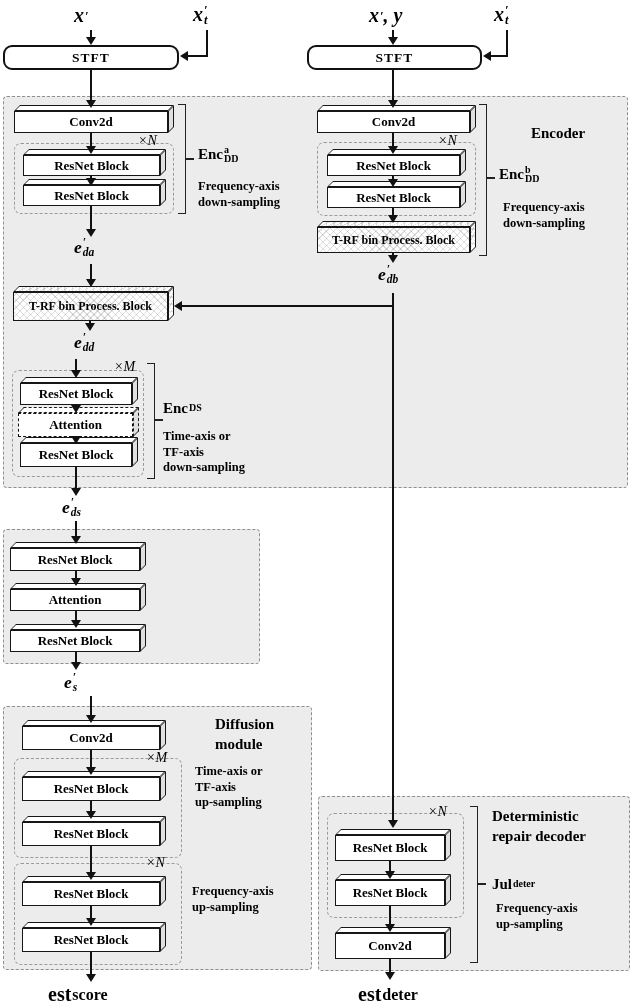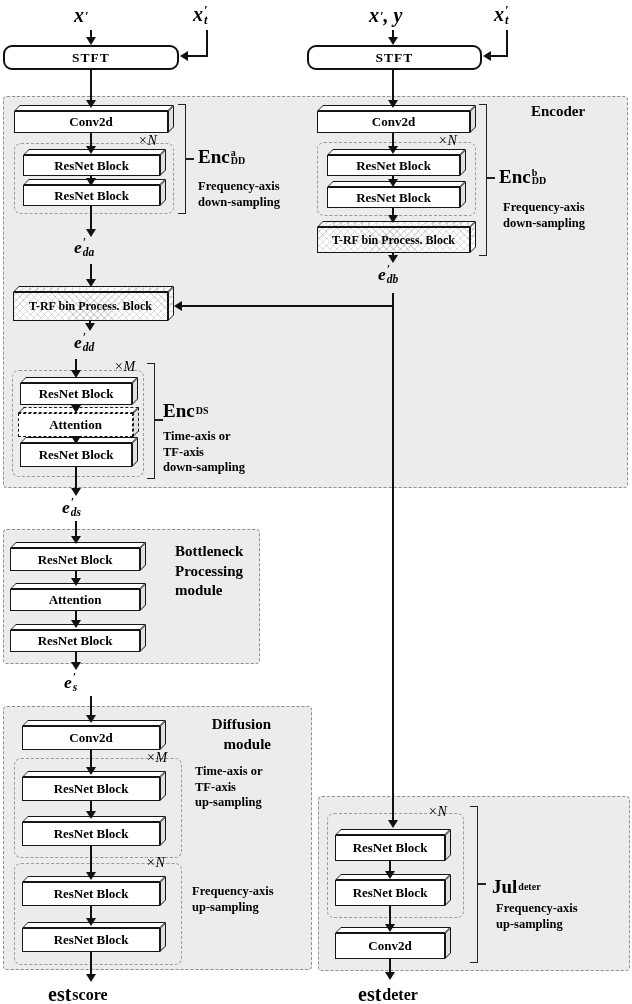--- a/index.html
+++ b/index.html
@@ -43,21 +43,21 @@
   .mult{position:absolute;font-style:italic;font-size:14px;font-weight:normal;z-index:3;white-space:nowrap;}
   
   .m{position:absolute;display:inline-flex;align-items:center;white-space:nowrap;z-index:3;}
   .m .mb,.m .mrest{font-weight:bold;}
   .m .mss{display:inline-flex;flex-direction:column;line-height:1;margin-left:1px;}
   .m .msup,.m .msub{font-weight:bold;font-style:normal;}
   .mx .mb,.mx .mrest{font-size:20px;font-style:italic;}
   .mx .msup,.mx .msub{font-size:12.5px;font-style:italic;line-height:10px;}
   .me .mb{font-size:17.5px;font-style:italic;}
   .me .msup,.me .msub{font-size:11.5px;font-style:italic;line-height:9.5px;}
-  .menc .mb{font-size:19px;}
+  .menc .mb{font-size:15px;}
   .menc .msup,.menc .msub{font-size:10px;line-height:8.5px;}
   .mest .mb{font-size:20px;}
   .mest .msup,.mest .msub{font-size:16px;line-height:9px;}
 </style>
 </head>
 <body>
 
 <div id="canvas">
 
   <div class="gbox" style="left:3px;top:96px;width:625px;height:392px"></div>
@@ -307,51 +307,50 @@
       </span>
     </span>
   <span class="m menc" style="left:492px;top:876px">
     <b class="mb">Jul</b>
       <span class="mss">
         <i class="msup"></i>
         <i class="msub">deter</i>
       </span>
     </span>
 
-  <div class="title" style="left:531px;top:102px">Encoder</div>
+  <div class="title" style="left:531px;top:124px">Encoder</div>
   <div class="note" style="left:198px;top:179px">
     <div>Frequency-axis</div>
       <div>down-sampling</div>
     </div>
   <div class="note" style="left:503px;top:200px">
     <div>Frequency-axis</div>
       <div>down-sampling</div>
     </div>
   <div class="note" style="left:163px;top:429px">
     <div>Time-axis or</div>
       <div>TF-axis</div>
       <div>down-sampling</div>
     </div>
-  <div class="title" style="left:175px;top:542px">
-    <div>Bottleneck</div>
-      <div>Processing</div>
-      <div>module</div>
-    </div>
-  <div class="title" style="left:187px;top:715px;width:84px;text-align:right">
+  <div class="title" style="left:215px;top:715px;width:84px;text-align:left">
     <div>Diffusion</div>
       <div>module</div>
     </div>
   <div class="note" style="left:195px;top:764px">
     <div>Time-axis or</div>
       <div>TF-axis</div>
       <div>up-sampling</div>
     </div>
   <div class="note" style="left:192px;top:884px">
     <div>Frequency-axis</div>
       <div>up-sampling</div>
+    </div>
+  <div class="title" style="left:492px;top:807px">
+    <div>Deterministic</div>
+      <div>repair decoder</div>
     </div>
   <div class="note" style="left:496px;top:901px">
     <div>Frequency-axis</div>
       <div>up-sampling</div>
     </div>
 
   <span class="m me" style="left:74px;top:237px">
     <b class="mb">e</b>
       <span class="mss">
         <i class="msup">′</i>

